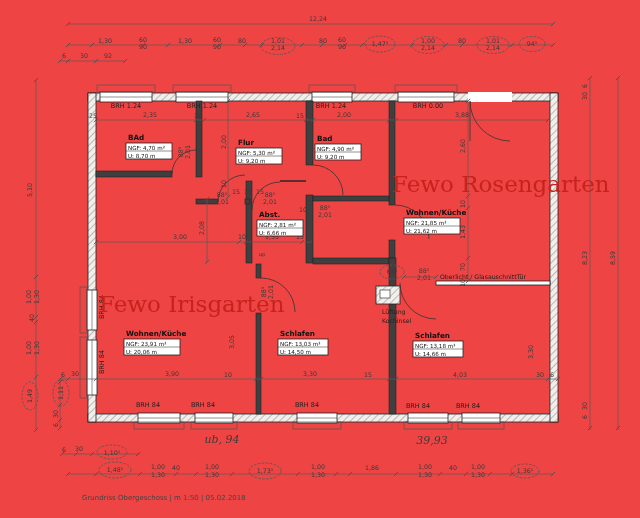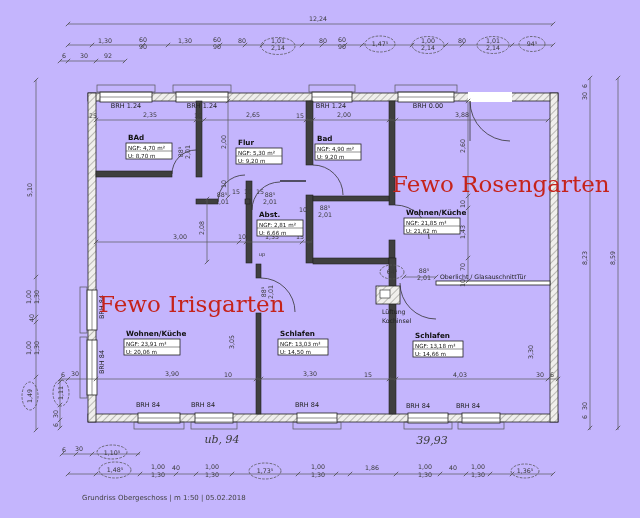--- a/index.html
+++ b/index.html
@@ -1,16 +1,16 @@
 <!DOCTYPE html>
 <html><head>
 <meta charset="utf-8">
 <style>
   html,body{margin:0;padding:0;background:#ffffff;}
-  .sheet{position:relative;width:640px;height:518px;background:#c4b5fd;overflow:hidden;
+  .sheet{position:relative;width:640px;height:518px;background:#ef4444;overflow:hidden;
          font-family:"DejaVu Sans",sans-serif;}
   svg{position:absolute;left:0;top:0;}
   .dim{font-size:6.3px;fill:#3a3a3a;text-anchor:middle;}
   .lbl{font-size:6.5px;fill:#222;text-anchor:middle;}
   .lbls{font-size:6.2px;fill:#222;text-anchor:start;}
   .name{font-size:7.2px;font-weight:bold;fill:#111;text-anchor:start;}
   .cell{font-size:5.6px;fill:#111;text-anchor:start;}
   .red{font-size:23px;font-family:"DejaVu Serif","Liberation Serif",serif;text-anchor:start;}
   .hand{font-size:11px;font-style:italic;font-family:"DejaVu Serif",serif;fill:#3c3c3c;text-anchor:middle;}
   .ttl{font-size:7px;fill:#444;text-anchor:start;}

